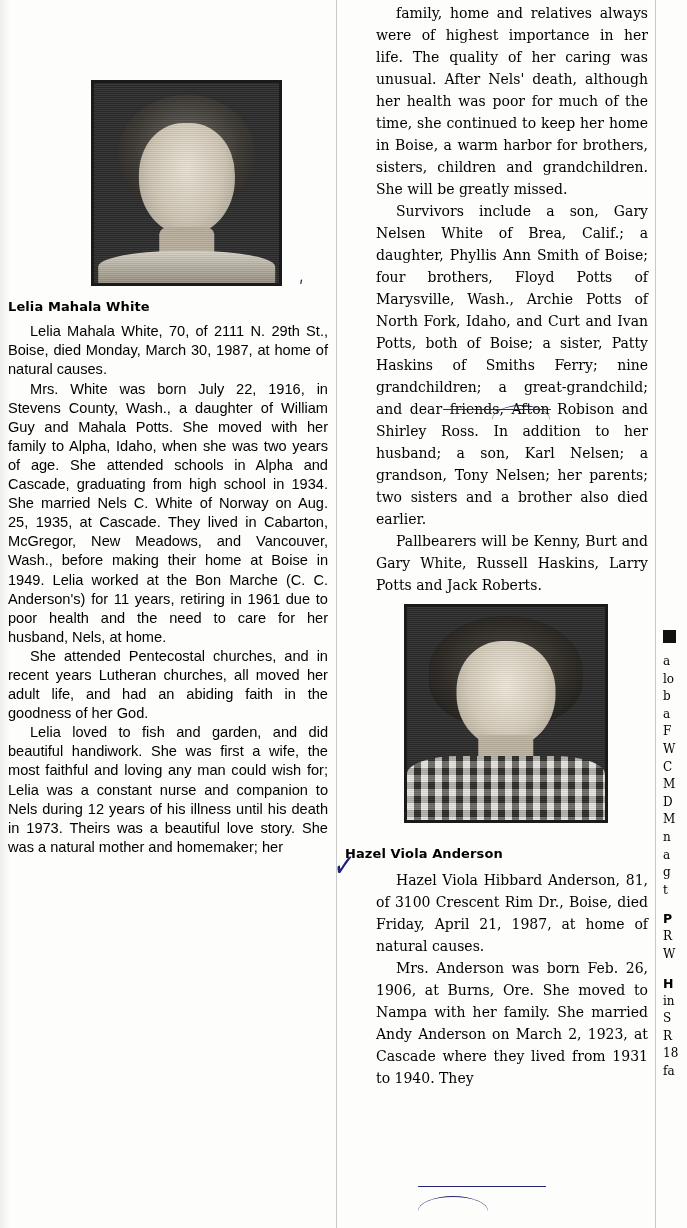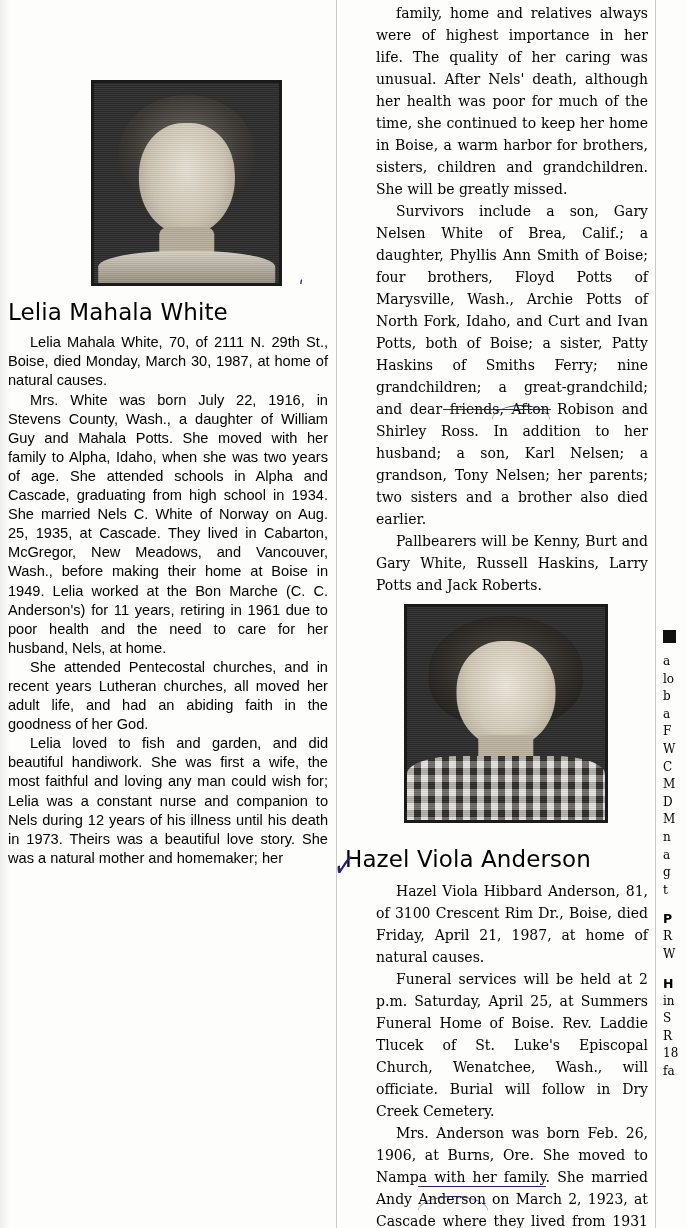--- a/index.html
+++ b/index.html
@@ -127,22 +127,22 @@
     position: absolute;
     inset: 0;
     background-image:
       repeating-linear-gradient(0deg, rgba(255,255,255,0.07) 0 1px, rgba(0,0,0,0.07) 1px 2px);
     pointer-events: none;
   }
 
   
   h2.obit-name {
     font-family: "DejaVu Sans", sans-serif;
-    font-weight: normal;
-    font-size: 23px;
+    font-weight: bold;
+    font-size: 13px;
     letter-spacing: 0.1px;
     margin: 14px 0 8px 0;
     line-height: 1.1;
   }
   .col-mid h2.obit-name { margin-top: 24px; }
 
   
   p.body {
     margin: 0 0 0 0;
     font-family: Liberation Sans, sans-serif;
@@ -262,21 +262,20 @@
       <div class="face hair"></div>
       <div class="face skin"></div>
       <div class="face neck"></div>
       <div class="face shoulders"></div>
       <div class="grain"></div>
     </div>
 
     <h2 class="obit-name">Hazel Viola Anderson</h2>
 
     <p class="body tight">Hazel Viola Hibbard Anderson, 81, of 3100 Crescent Rim Dr., Boise, died Friday, April 21, 1987, at home of natural causes.</p>
-    <p class="body tight">Funeral services will be held at 2 p.m. Saturday, April 25, at Summers Funeral Home of Boise. Rev. Laddie Tlucek of St. Luke's Episcopal Church, Wenatchee, Wash., will officiate. Burial will follow in Dry Creek Cemetery.</p>
     <p class="body tight">Mrs. Anderson was born Feb. 26, 1906, at Burns, Ore. She moved to Nampa with her family. She married Andy Anderson on March 2, 1923, at Cascade where they lived from 1931 to 1940. They</p>
   </div>
 
   <div class="col col-right">
     <div class="blackbox" style="margin-top:630px;"></div>
     <p class="body">a</p>
     <p class="body">lo</p>
     <p class="body">b</p>
     <p class="body">a</p>
     <p class="body">F</p>

